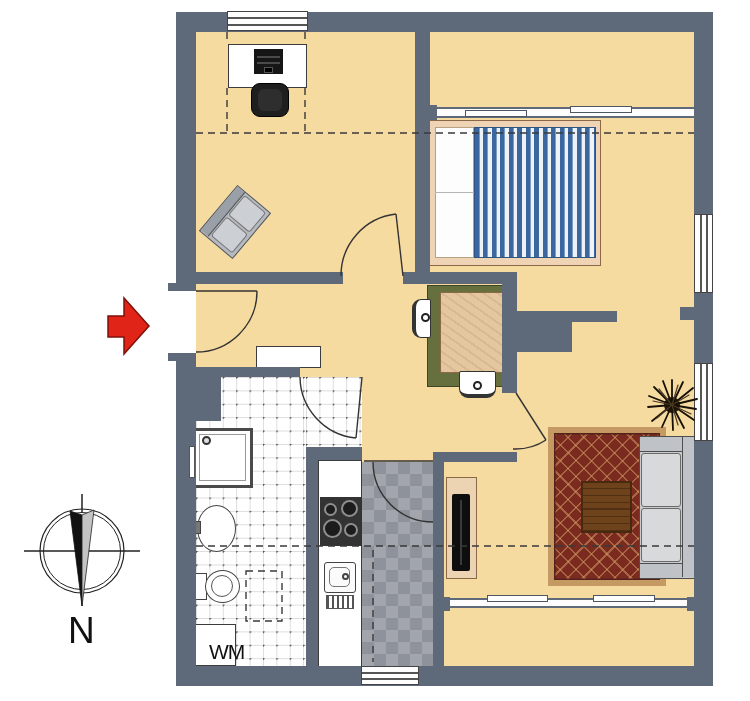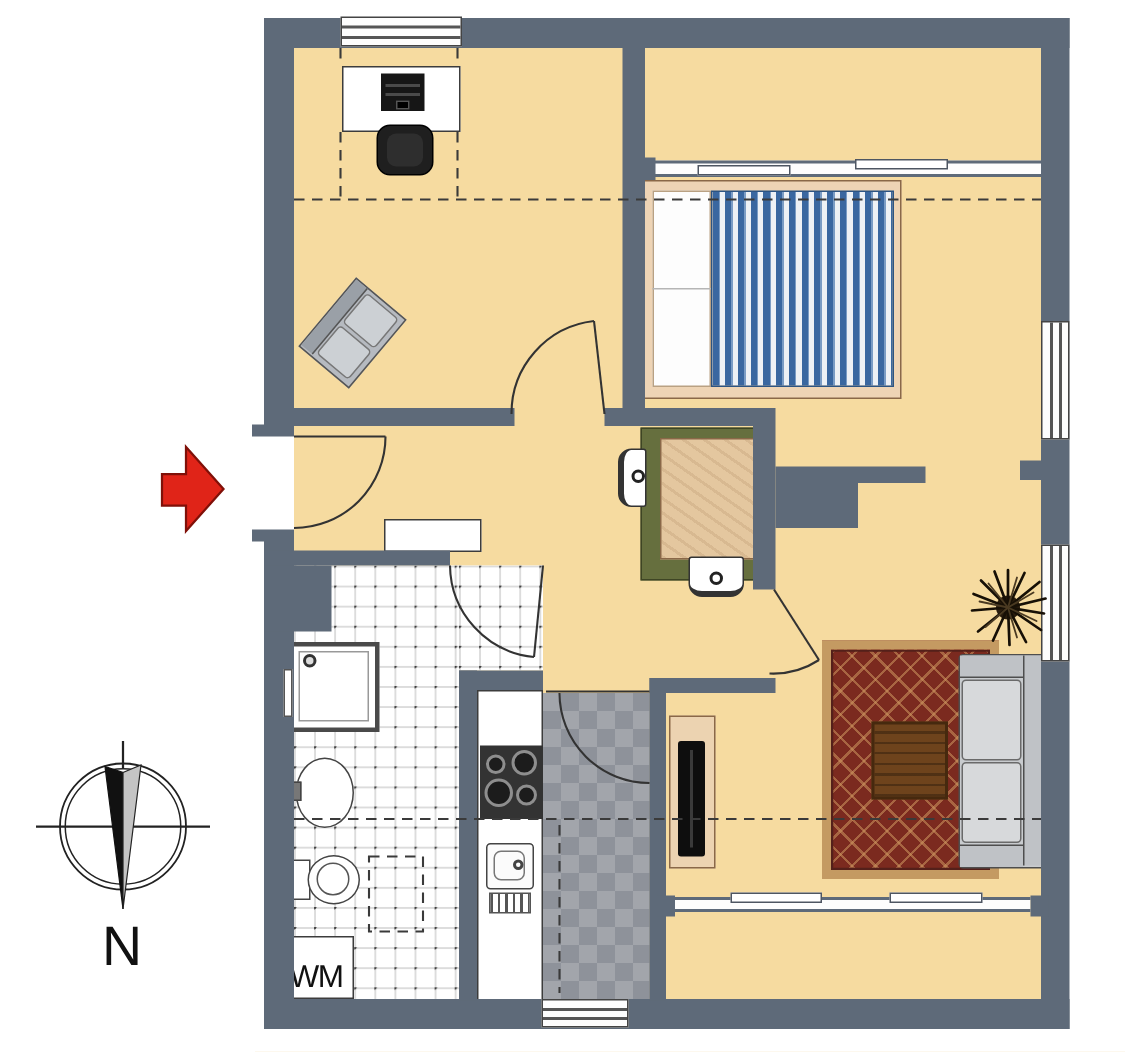--- a/index.html
+++ b/index.html
@@ -90,21 +90,21 @@
     <div class="abs" style="left:6px;top:5px;width:9px;height:9px;border:2px solid #333;border-radius:50%;background:#ddd;"></div>
   </div>
   <div class="abs furn" style="left:189px;top:446px;width:6px;height:32px;background:#fff;border:1px solid #555;z-index:21;"></div>
   <div class="abs furn" style="left:197px;top:505px;width:39px;height:47px;background:#fff;border:1.5px solid #444;border-radius:50%;z-index:11;"></div>
   <div class="abs furn" style="left:192px;top:521px;width:9px;height:13px;background:#777;border:1px solid #444;z-index:12;"></div>
   <div class="abs furn" style="left:194px;top:573px;width:13px;height:27px;background:#fff;border:1.5px solid #444;z-index:11;"></div>
   <div class="abs furn" style="left:205px;top:570px;width:35px;height:33px;background:#fff;border:1.5px solid #444;border-radius:50%;z-index:12;">
     <div class="abs" style="left:5px;top:4px;width:22px;height:22px;border:1px solid #555;border-radius:50%;"></div>
   </div>
   <div class="abs furn white-box" style="left:192px;top:624px;width:44px;height:42px;z-index:11;">
-    <div class="abs wm-label" style="left:0;bottom:3px;">WM</div>
+    <div class="abs wm-label" style="left:16px;bottom:3px;">WM</div>
   </div>
 
   <div class="abs furn" style="left:320px;top:497px;width:42px;height:49px;background:#333;z-index:11;">
     <div class="abs" style="left:4px;top:6px;width:13px;height:13px;background:#1c1c1c;border:2.5px solid #8e8e8e;border-radius:50%;"></div>
     <div class="abs" style="left:21px;top:3px;width:17px;height:17px;background:#1c1c1c;border:2.5px solid #8e8e8e;border-radius:50%;"></div>
     <div class="abs" style="left:3px;top:22px;width:19px;height:19px;background:#1c1c1c;border:2.5px solid #8e8e8e;border-radius:50%;"></div>
     <div class="abs" style="left:24px;top:26px;width:14px;height:14px;background:#1c1c1c;border:2.5px solid #8e8e8e;border-radius:50%;"></div>
   </div>
   <div class="abs furn" style="left:324px;top:562px;width:32px;height:31px;background:#fbfbfb;border:1.5px solid #444;border-radius:3px;z-index:11;">
     <div class="abs" style="left:4px;top:4px;width:21px;height:20px;border:1px solid #777;border-radius:5px;"></div>

